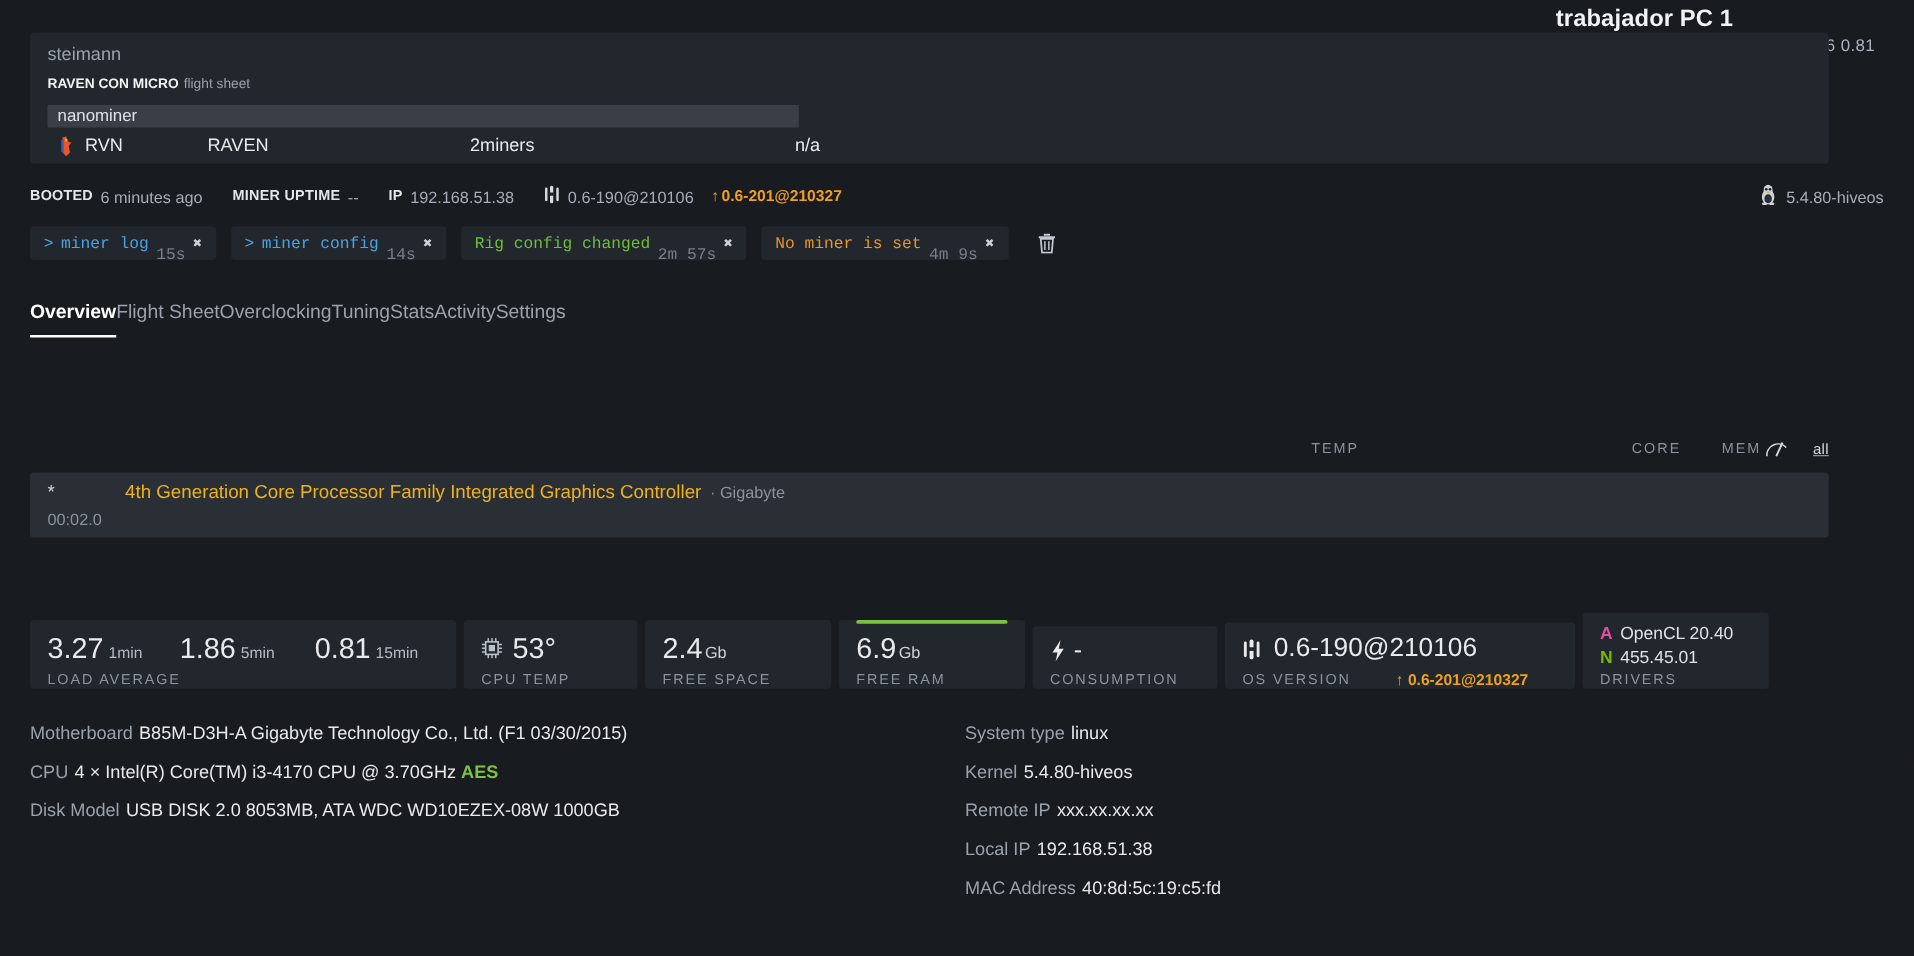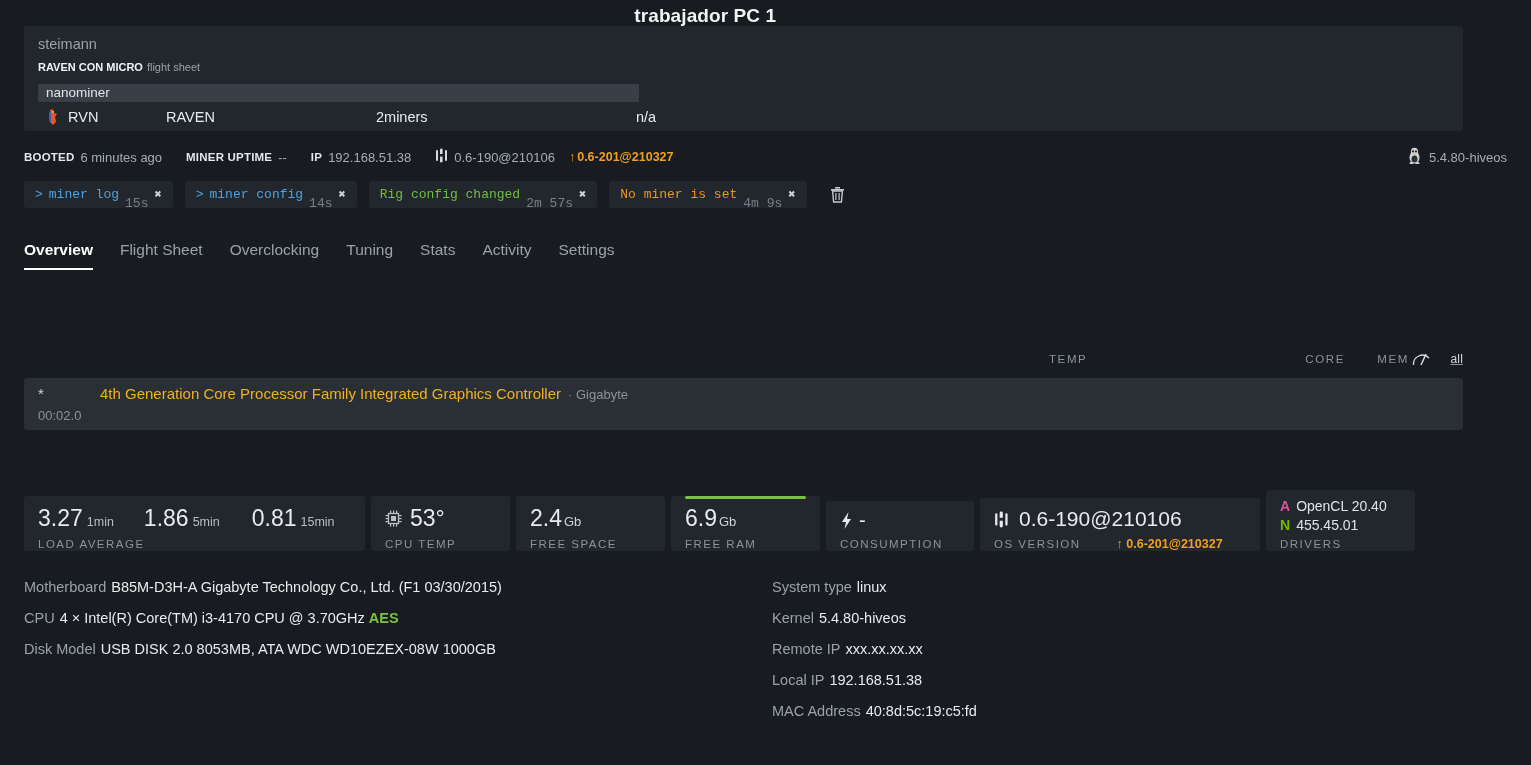--- a/index.html
+++ b/index.html
@@ -10,21 +10,21 @@
     font-family: "Liberation Sans", sans-serif;
     color: #e8eaed;
     overflow: hidden;
   }
 
   .page { position: relative; width: 1531px; height: 765px; }
 
   
   .topbar {
     position: absolute; left: 0; top: 0; width: 1524px; height: 26px;
-    display: flex; align-items: center; justify-content: center;
+    display: flex; align-items: center; justify-content: flex-end;
     padding: 16px 24px;
   }
   .rig-title { font-size: 19px; font-weight: 600; color: #f1f3f5; letter-spacing: .1px; }
   .la-block { display: flex; align-items: baseline; gap: 7px; font-size: 13.5px; }
   .la-label { color: #8aa0b8; font-weight: 700; font-size: 11.5px; letter-spacing: .3px; }
   .la-vals { color: #aab3bd; letter-spacing: .3px; margin-top: 40px; }
 
   
   .fs-panel {
     position: absolute; left: 24px; top: 26px; width: 1439px; height: 105px;
@@ -87,21 +87,21 @@
   .chip .time { color: #777f89; margin-top: 17px; }
   .chip .xx { color: #ced3d9; font-weight: 700; font-size: 12px; }
   .trash-btn {
     width: 26px; height: 27px; display: flex; align-items: center; justify-content: center;
     margin-left: 6px;
   }
 
   
   .tabs {
     position: absolute; left: 24px; top: 240px; height: 40px;
-    display: flex; align-items: flex-start; gap: 27px;
+    display: flex; align-items: flex-start; 
   }
   .tab {
     font-size: 15.5px; color: #9aa2ac; padding-bottom: 10px; position: relative;
     line-height: 20px;
   }
   .tab.active { color: #ffffff; font-weight: 600; }
   .tab.active::after {
     content: ""; position: absolute; left: 0; right: 0; bottom: 0;
     height: 2px; background: #ffffff;
   }

